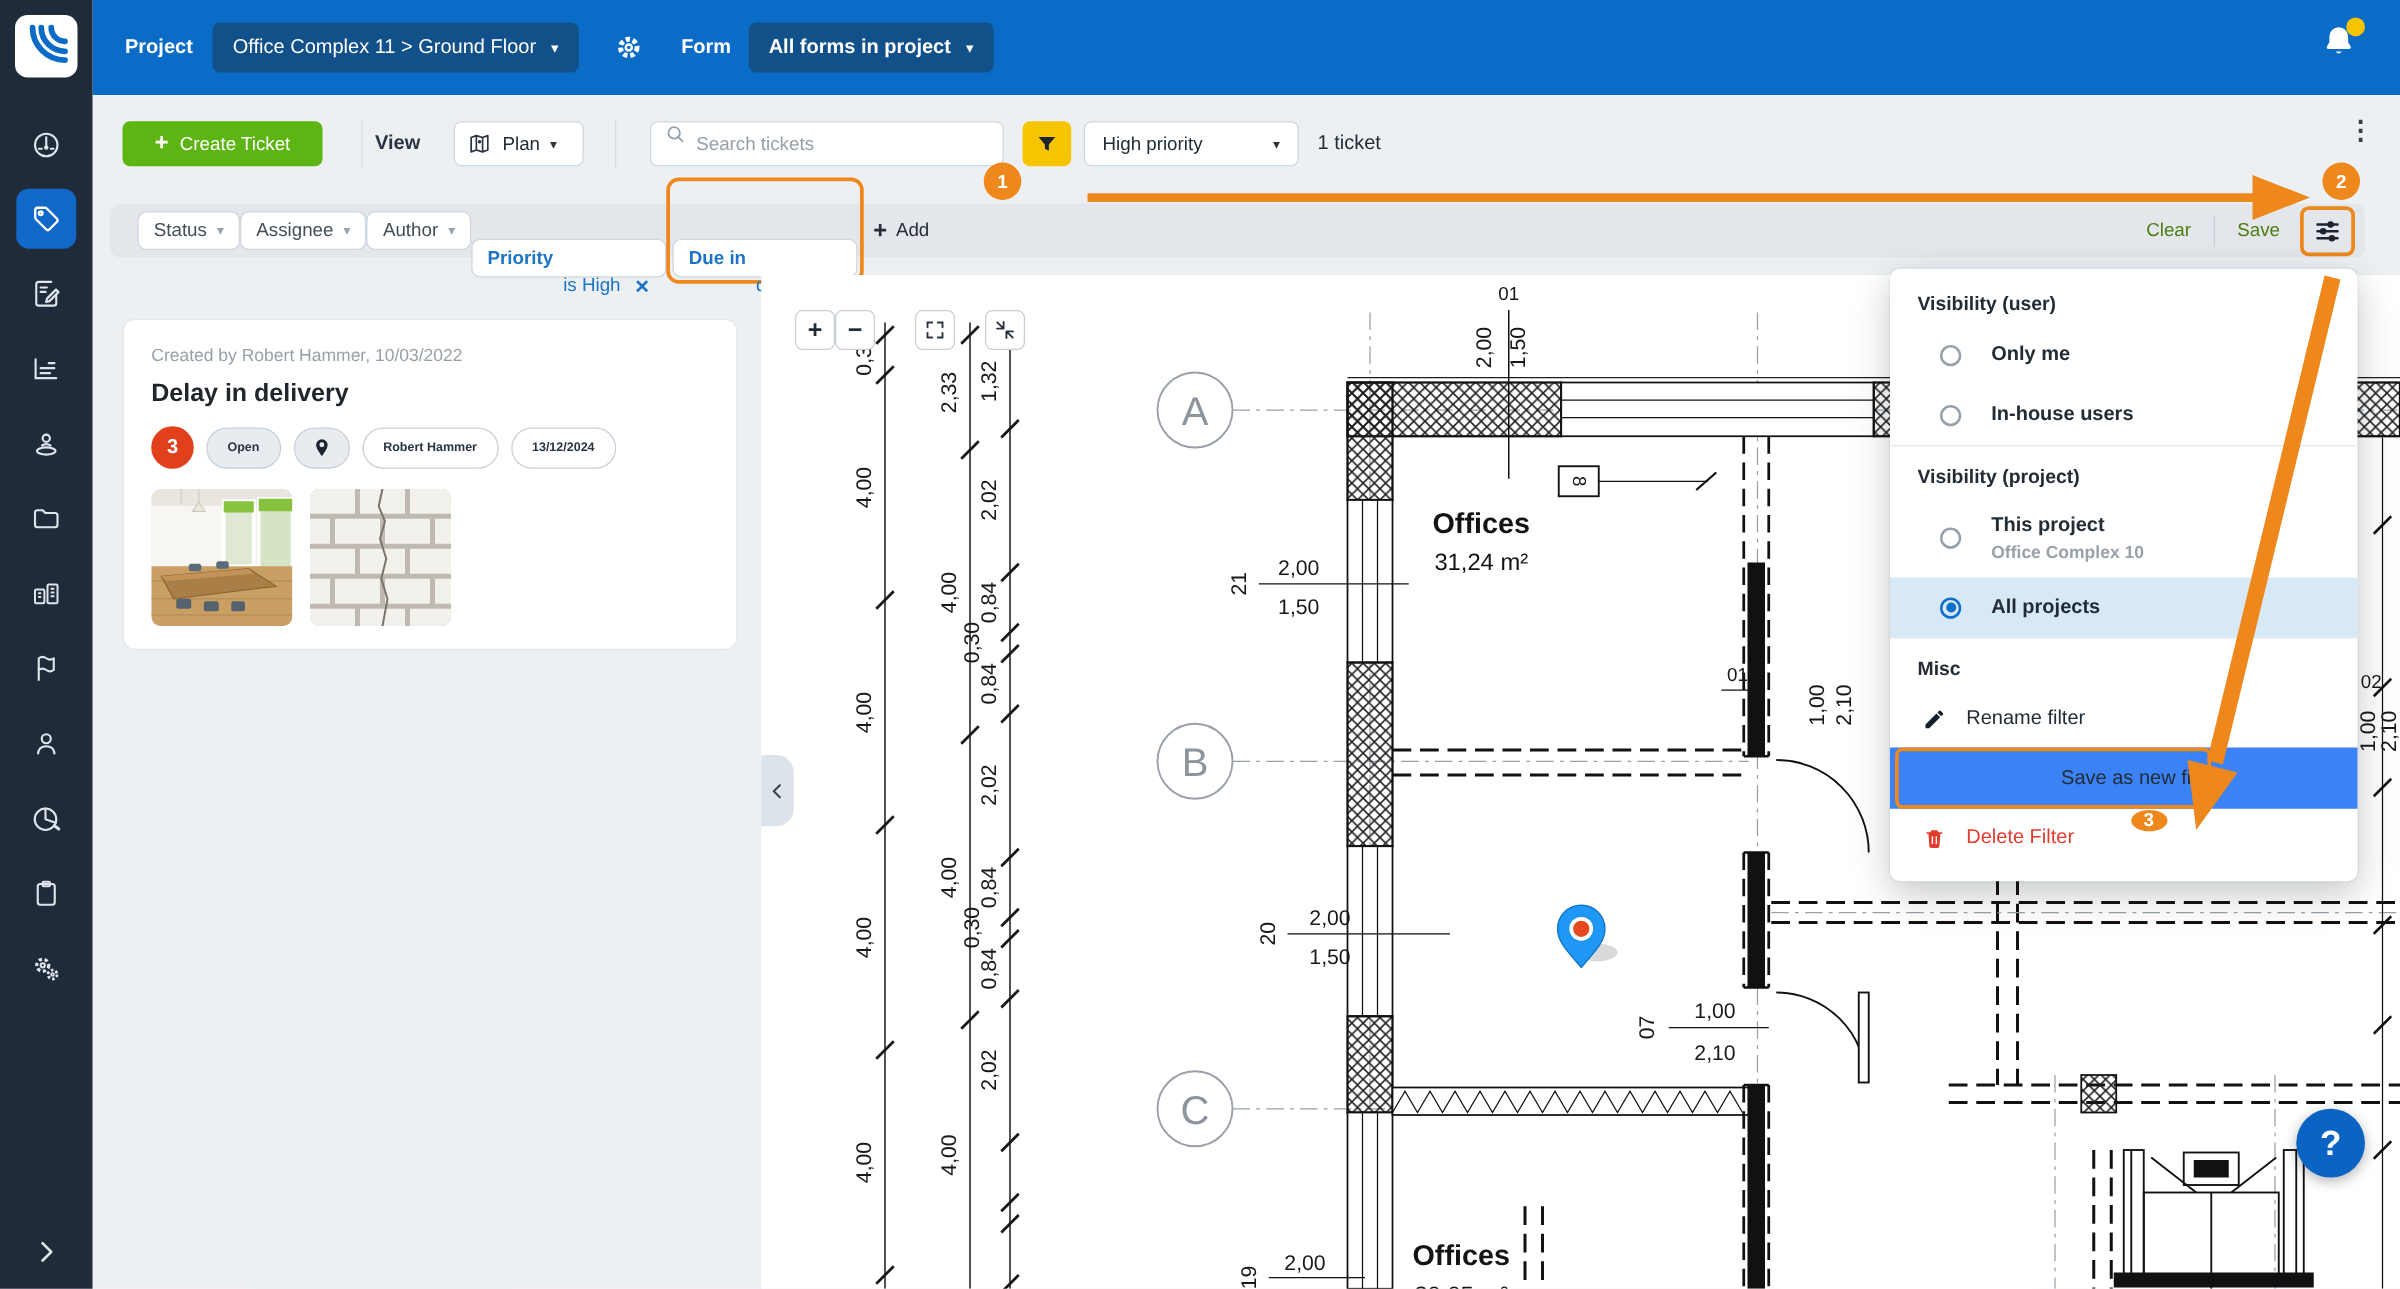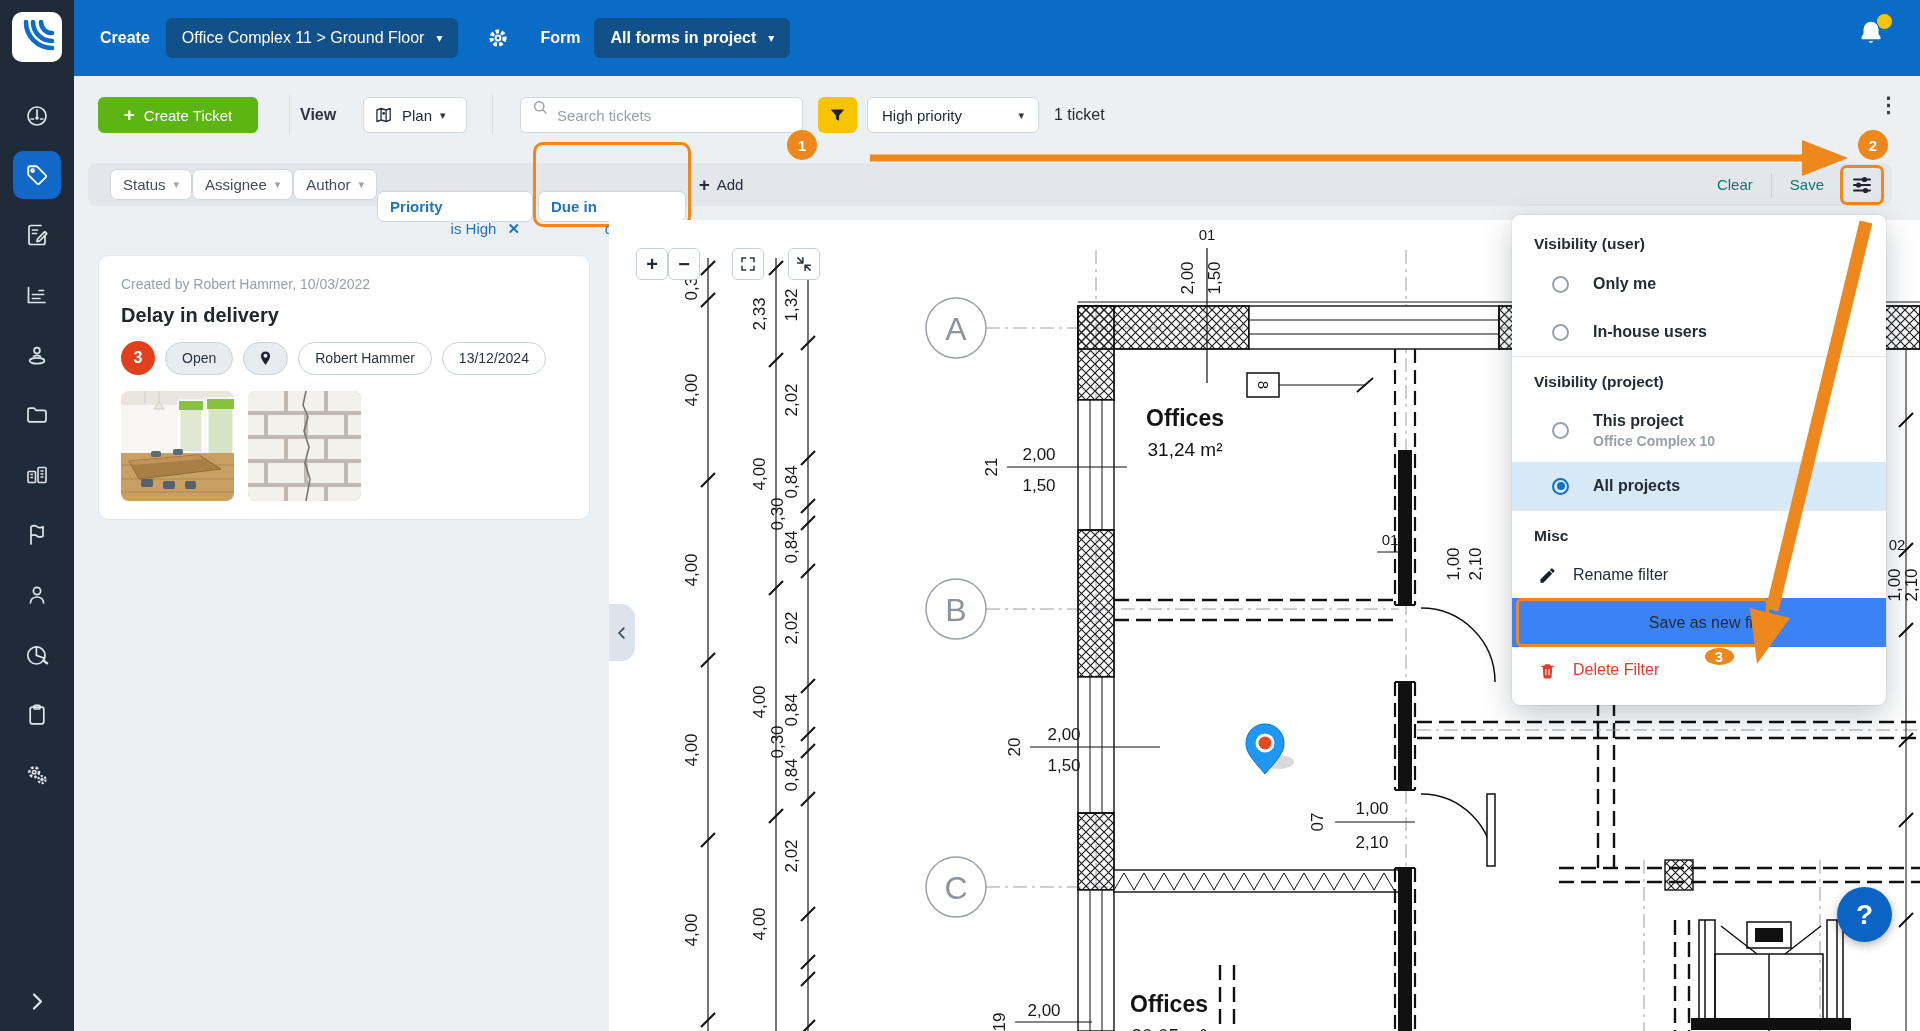--- a/index.html
+++ b/index.html
@@ -39,31 +39,31 @@
   #filterBar { position:absolute; left:88px; top:163px; width:1804px; height:43px; background:#e3e7ec; border-radius:8px; display:flex; align-items:center; padding:0 8px 0 22px; }
   .chip { height:31px; background:#fff; border:1px solid #cfd6dc; border-radius:7px; display:flex; align-items:center; gap:8px; padding:0 12px; font-size:15px; color:#434e59; cursor:pointer; white-space:nowrap; }
   .chip .ccaret { font-size:11px; color:#9aa2ab; }
   .chip.blue, .chip.blue span { color:#1d74c5;margin-top:44px; }
   .chip.blue b { font-weight:bold; color:#1d74c5; }
   .chip .x { font-weight:bold; margin-left:3px; }
   #dueWrap { border:3px solid #ee871c; border-radius:10px; padding:2px; position:relative; }
   #addBtn { display:flex; align-items:center; gap:7px; font-size:15px; color:#252e38; margin-left:8px; cursor:pointer; }
   #addBtn .pl { font-size:19px; font-weight:bold; }
   #fbSpacer { flex:1; }
-  .fb-act { font-size:15px; color:#0f766e; cursor:pointer; }
+  .fb-act { font-size:15px; color:#4d7c0f; cursor:pointer; }
   #fbDiv { width:1px; height:24px; background:#c9d0d7; margin:0 18px; }
   #slidersWrap { margin-left:16px; width:44px; height:40px; border:3px solid #ee871c; border-radius:7px; display:flex; align-items:center; justify-content:center; cursor:pointer; }
 
   
   #ticketCard { position:absolute; left:98px; top:255px; width:492px; height:265px; background:#fff; border:1px solid #e2e6ea; border-radius:10px; padding:20px 22px; z-index:5; cursor:pointer; }
   #tcCreated { font-size:14px; color:#98a0a8; }
   #tcTitle { margin-top:12px; font-size:20px; font-weight:bold; color:#20262c; }
   #tcChips { margin-top:14px; display:flex; align-items:center; gap:10px; }
   #tcBadge { width:34px; height:34px; border-radius:50%; background:#e2401c; color:#fff; font-size:16px; font-weight:bold; display:flex; align-items:center; justify-content:center; }
-  .pill { height:33px; border-radius:17px; display:flex; align-items:center; padding:0 16px; font-size:14px; color:#2a3440; border:1px solid #c8d0d8; background:#fff; }
+  .pill { height:33px; border-radius:17px; display:flex; align-items:center; padding:0 16px; font-size:10px; color:#2a3440; border:1px solid #c8d0d8; background:#fff;font-weight:bold; }
   .pill.gray { background:#e8ecf0; }
   .pill.iconpill { padding:0 13px; }
   #tcPhotos { margin-top:16px; display:flex; gap:14px; }
   .photo { width:113px; height:110px; border-radius:8px; overflow:hidden; cursor:pointer; }
 
   
   #planArea { position:absolute; left:609px; top:220px; width:1311px; height:811px; background:#fff; z-index:1; }
   #planSvg { position:absolute; left:0; top:0; }
   .zbtn { position:absolute; top:248px; width:32px; height:32px; background:#fff; border:1px solid #c6ced6; border-radius:6px; display:flex; align-items:center; justify-content:center; font-size:20px; font-weight:bold; color:#222c35; cursor:pointer; z-index:10; }
   #collapseTab { position:absolute; left:609px; top:604px; width:26px; height:57px; background:#dce3ea; border-radius:0 14px 14px 0; display:flex; align-items:center; justify-content:center; cursor:pointer; z-index:10; }
@@ -194,21 +194,21 @@
     </svg>
   </span>
   <span id="expandChv">
     <svg viewBox="0 0 26 26" width="26" height="26" stroke="#dfe5ec" stroke-width="2.2" fill="none" stroke-linecap="round" stroke-linejoin="round">
       <path d="M10 6.5 l7 7 -7 7"></path>
     </svg>
   </span>
 </div>
 
 <div id="header">
-  <span class="hlabel" style="margin-left:26px">Create</span>
+  <span class="hlabel" style="margin-left:26px">Project</span>
   <div class="hselect" style="margin-left:16px">
     <span>Office Complex 11 &gt; Ground Floor</span>
     <span class="hcaret">▾</span>
   </div>
   <span style="margin-left:28px; width:24px; height:24px">
     <svg viewBox="0 0 24 24" width="24" height="24" fill="none">
       <circle cx="12" cy="12" r="6.6" stroke="#fff" stroke-width="4" stroke-dasharray="3.4 2.3"></circle>
       <circle cx="12" cy="12" r="2.4" fill="#0b6cc7" stroke="#fff" stroke-width="2"></circle>
     </svg>
   </span>

